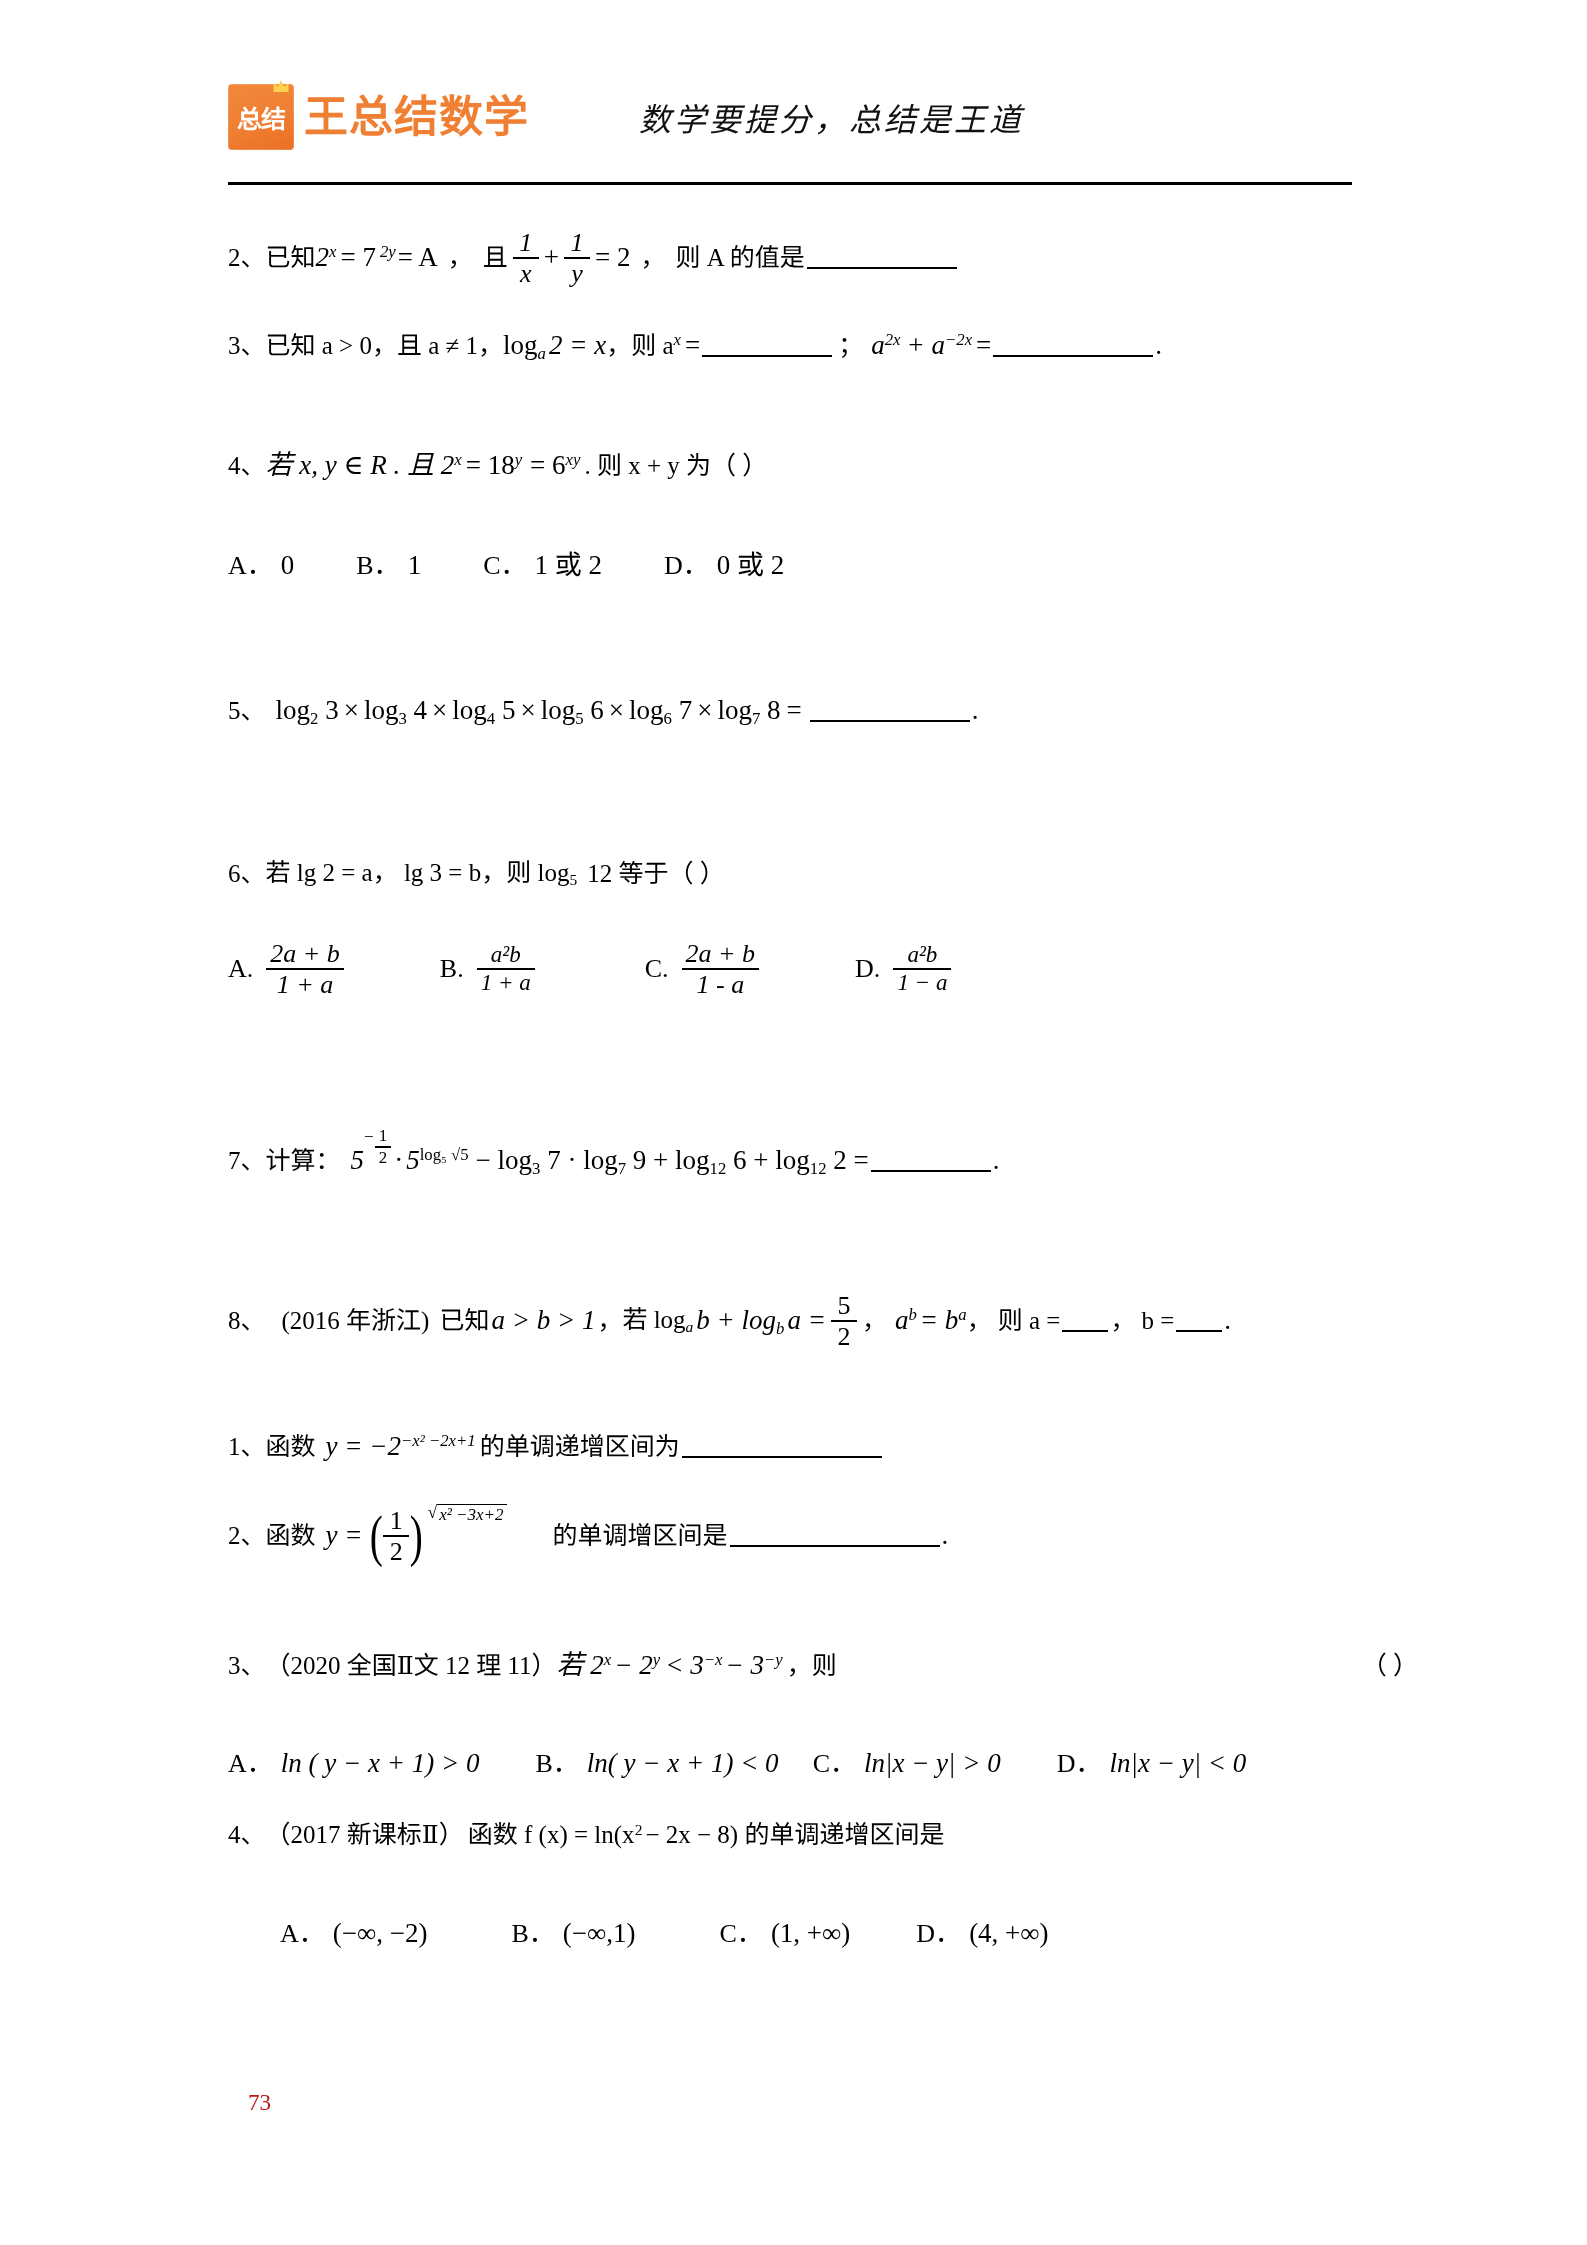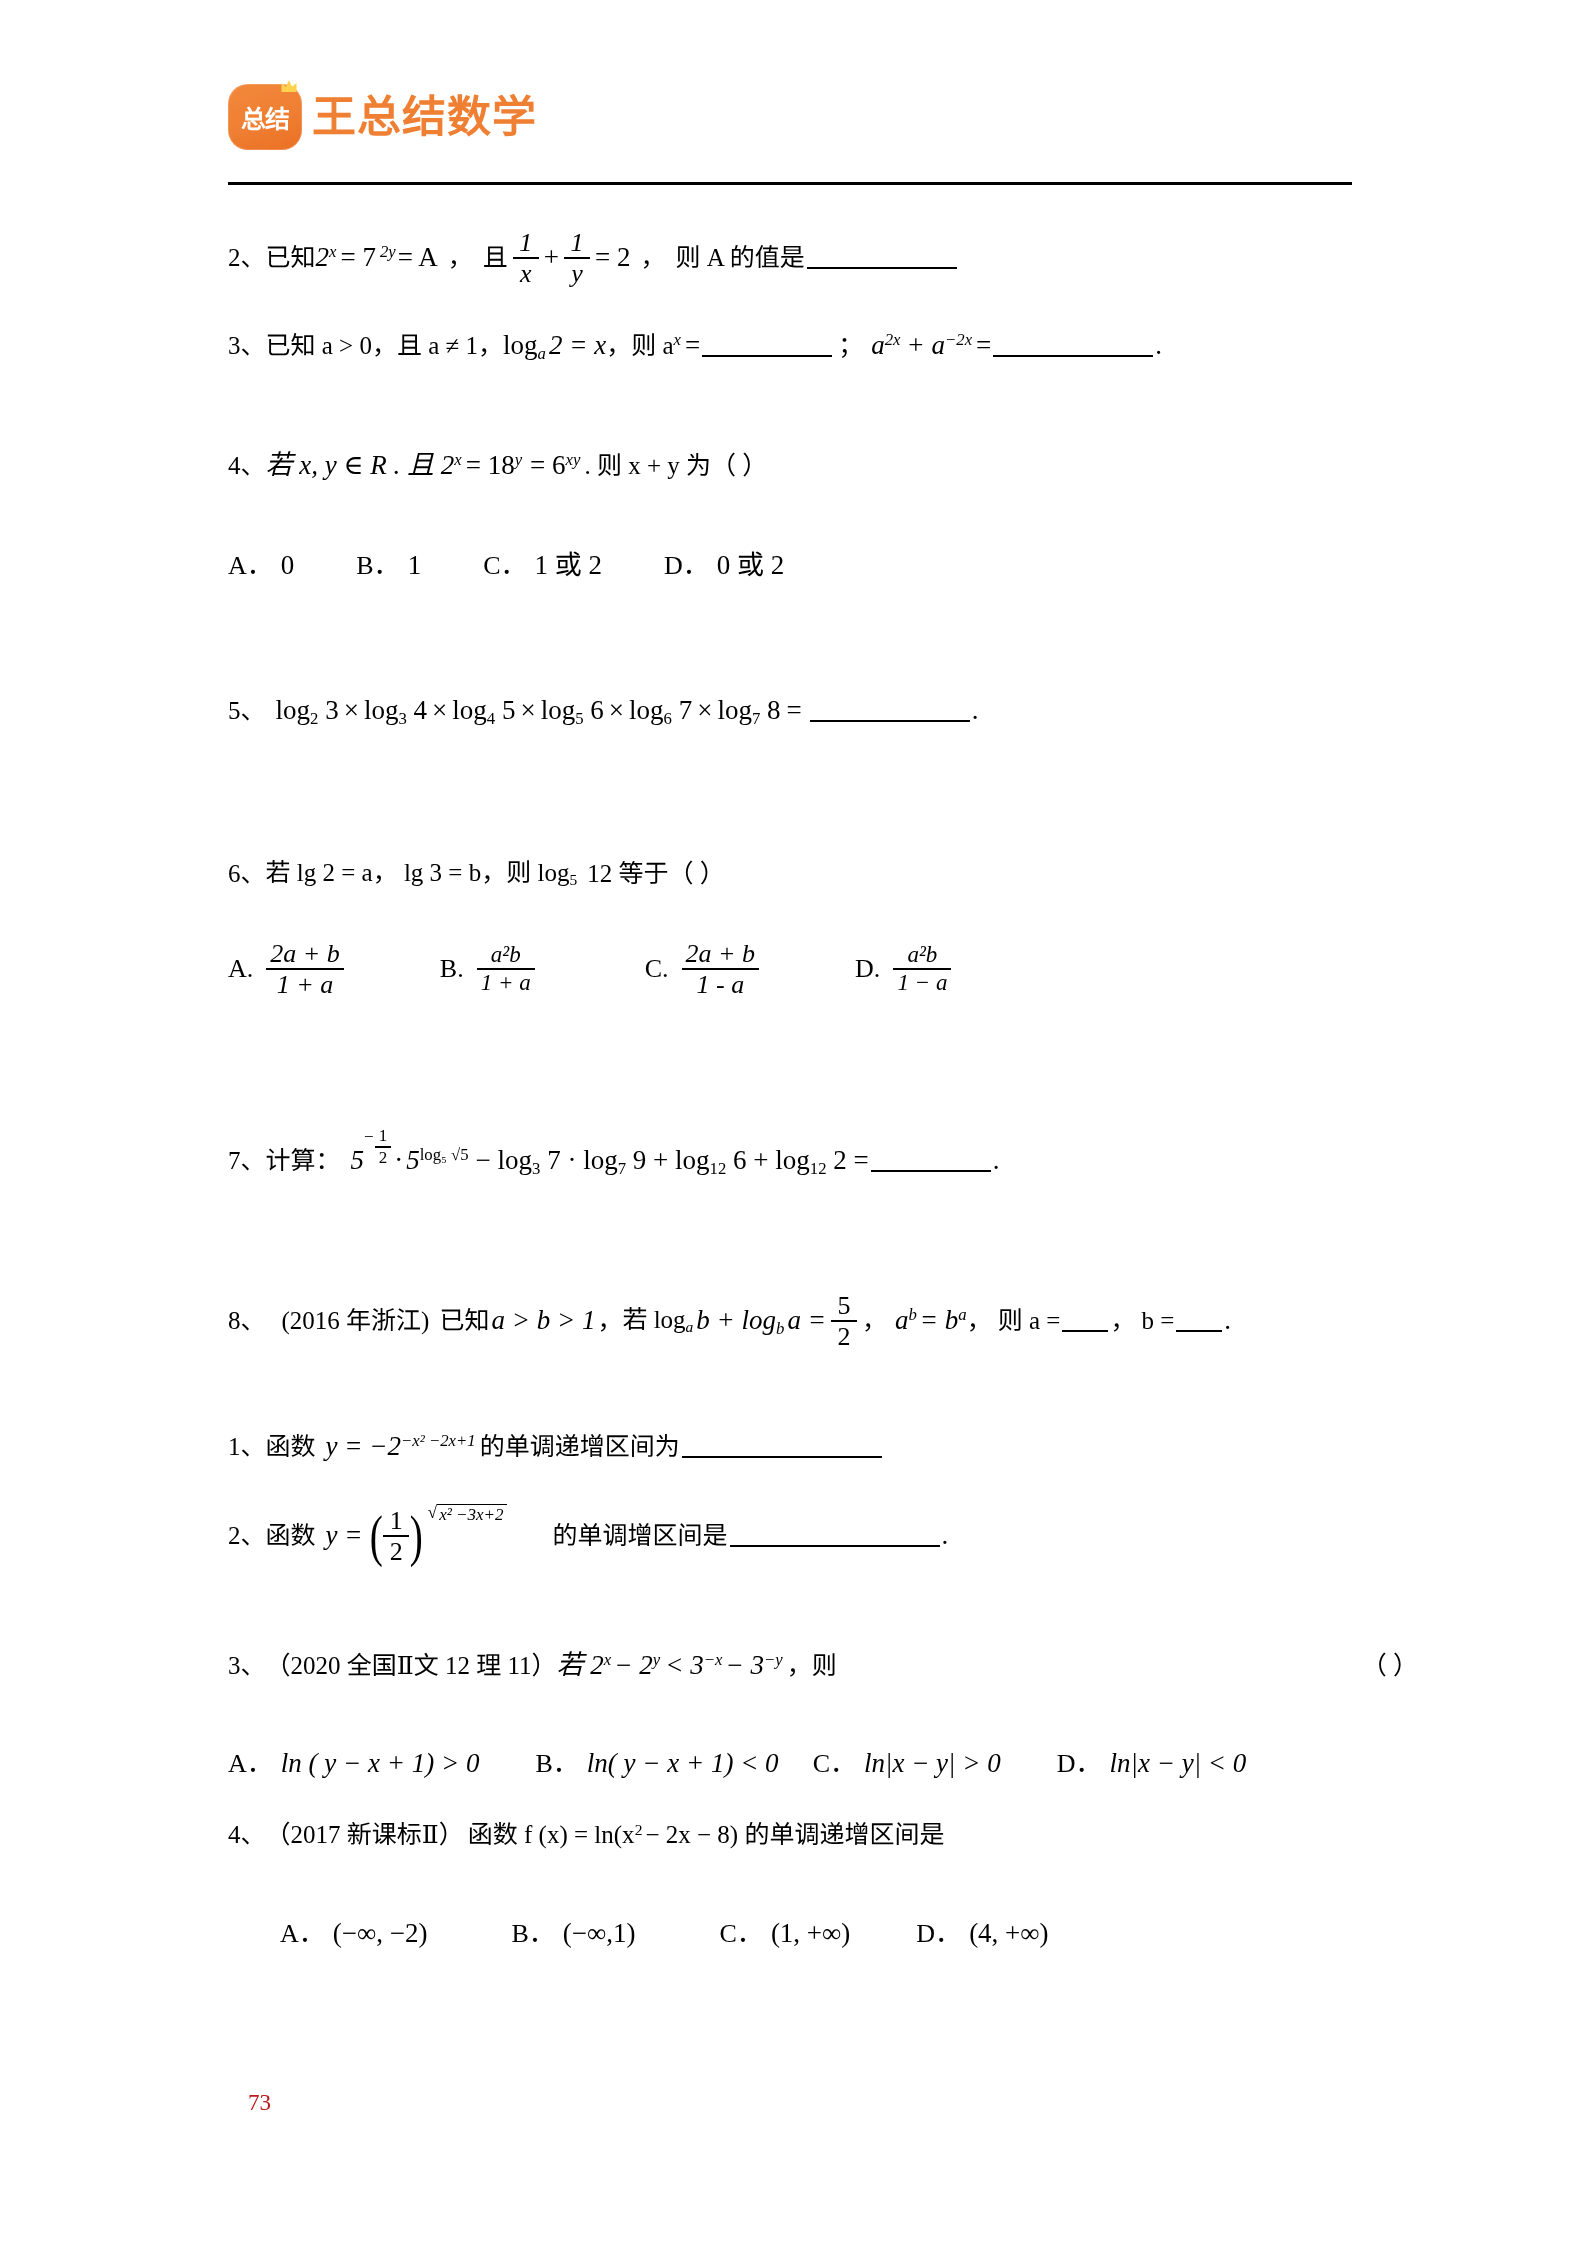--- a/index.html
+++ b/index.html
@@ -27,23 +27,23 @@
     display: flex;
     align-items: center;
   }
   .logo-wrap {
     display: flex;
     align-items: center;
     gap: 10px;
   }
   .logo-badge {
     position: relative;
-    width: 74px;
+    width: 66px;
     height: 66px;
-    border-radius: 20px;
+    border-radius: 4px;
     background: linear-gradient(160deg, #f2883b 0%, #ef7f33 55%, #ea6f22 100%);
     display: flex;
     align-items: center;
     justify-content: center;
     box-shadow: inset 0 0 0 1px rgba(255,255,255,0.18);
   }
   .logo-badge .badge-text {
     color: #ffffff;
     font-family: "Liberation Sans", "DejaVu Sans", sans-serif;
     font-weight: 700;
@@ -219,20 +219,21 @@
   <div class="header">
     <div class="logo-wrap">
       <div class="logo-badge">
         <svg class="crown" viewBox="0 0 24 20">
           <path d="M2 18 L2 6 L8 11 L12 2 L16 11 L22 6 L22 18 Z" fill="#ffd24d"></path>
         </svg>
         <span class="badge-text">总结</span>
       </div>
       <div class="logo-brand">王总结数学</div>
     </div>
+    <div class="tagline">数学要提分，总结是王道</div>
   </div>
   <div class="header-rule"></div>
 
   <div class="content">
 
     <div class="q row" style="height:86px;">
       <span class="cn">2、</span>
       <span class="cn">已知</span>
       <span class="mathit"><span>2</span><sup class="sm">x</sup></span>
       <span class="mathrm" style="margin:0 4px;">= 7</span>

